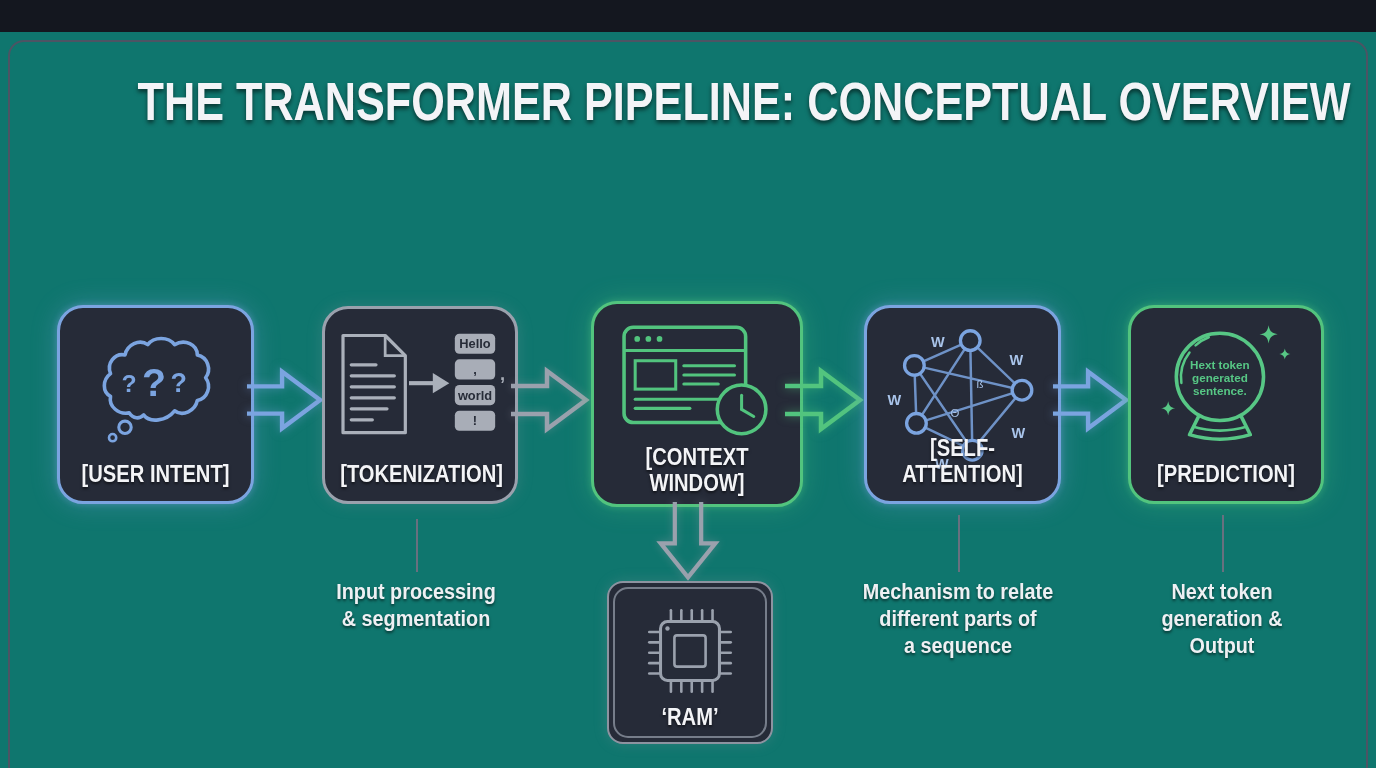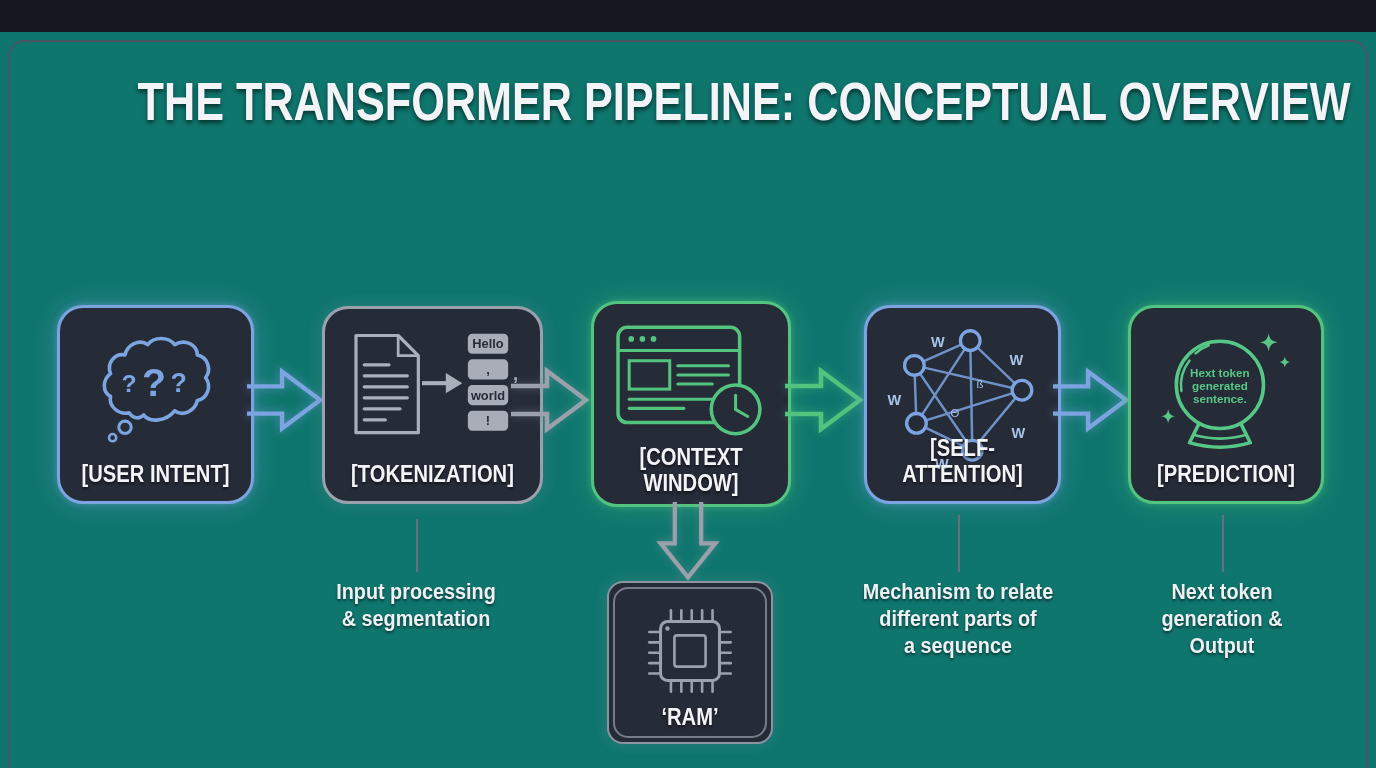--- a/index.html
+++ b/index.html
@@ -19,21 +19,21 @@
     transform:scaleX(0.8); transform-origin:center;
     text-shadow:0 3px 5px rgba(0,0,0,.55); letter-spacing:0;
     white-space:nowrap;
   }
   .node {
     position:absolute; background:#262b38; border-radius:26px;
     border:3px solid #9aa1ad;
   }
   .node.blue  { border-color:#7ba4e0; box-shadow:0 0 26px rgba(123,164,224,.33), 0 0 7px rgba(123,164,224,.45); }
   .node.green { border-color:#52c47e; box-shadow:0 0 26px rgba(82,196,126,.33), 0 0 7px rgba(82,196,126,.45); }
-  .node.gray  { border-color:#9aa1ad; box-shadow:0 0 16px rgba(154,161,173,.22);padding-left:25px; }
+  .node.gray  { border-color:#9aa1ad; box-shadow:0 0 16px rgba(154,161,173,.22); }
   .node-label {
     position:absolute; bottom:14px; left:0; width:100%; text-align:center;
     color:#f3f4f7; font-weight:bold; font-size:24px; line-height:1.08;
     transform:scaleX(.84); transform-origin:center;
     white-space:pre-line; text-shadow:0 2px 3px rgba(0,0,0,.55);
   }
   .node-label.two-line { bottom:8px; }
   .icon-wrap {
     position:absolute; top:20px; left:0; width:100%;
     display:flex; justify-content:center;
@@ -120,21 +120,21 @@
     </div>
     <div class="node-label">[TOKENIZATION]</div>
   </div>
 
   <div class="arrow gray" style="left:510px; top:333px;">
     <svg width="80" height="70" viewBox="0 0 80 70">
         <path d="M1,21 H37 V6 L76,35 L37,64 V49 H1"></path>
       </svg>
   </div>
 
-  <div class="node green" style="left:591px; top:269px; width:194px; height:200px;">
+  <div class="node green" style="left:591px; top:269px; width:194px; height:200px;padding-left:12px;">
     <div class="icon-wrap">
       <svg width="152" height="114" viewBox="0 0 150 112">
         <rect x="3" y="3" width="120" height="94" rx="9" fill="none" stroke="#52c47e" stroke-width="3.5"></rect>
         <line x1="3" y1="26" x2="123" y2="26" stroke="#52c47e" stroke-width="3"></line>
         <circle cx="16" cy="14.5" r="2.8" fill="#52c47e"></circle>
         <circle cx="27" cy="14.5" r="2.8" fill="#52c47e"></circle>
         <circle cx="38" cy="14.5" r="2.8" fill="#52c47e"></circle>
         <rect x="14" y="36" width="40" height="28" fill="none" stroke="#52c47e" stroke-width="3"></rect>
         <g stroke="#52c47e" stroke-width="3" stroke-linecap="round">
           <line x1="62" y1="41" x2="112" y2="41"></line>
@@ -185,21 +185,21 @@
     <div class="node-label">[SELF-ATTENTION]</div>
   </div>
 
   <div class="arrow blue" style="left:1052px; top:333px;">
     <svg width="78" height="70" viewBox="0 0 80 70">
         <path d="M1,21 H37 V6 L76,35 L37,64 V49 H1"></path>
       </svg>
   </div>
 
   <div class="node green" style="left:1128px; top:273px; width:190px; height:193px;">
-    <div class="icon-wrap" style="top:20px;">
+    <div class="icon-wrap" style="top:12px;">
       <svg width="142" height="134" viewBox="0 0 140 132">
         <circle cx="64" cy="56" r="43" fill="none" stroke="#57c785" stroke-width="3.5"></circle>
         <path d="M26,62 A40,40 0 0 1 34,32" fill="none" stroke="#57c785" stroke-width="2.5" stroke-linecap="round"></path>
         <path d="M40,25 A40,40 0 0 1 53,17" fill="none" stroke="#57c785" stroke-width="2.5" stroke-linecap="round"></path>
         <text x="64" y="48" font-size="11.5" font-weight="bold" fill="#57c785" text-anchor="middle">Hext token</text>
         <text x="64" y="61" font-size="11.5" font-weight="bold" fill="#57c785" text-anchor="middle">generated</text>
         <text x="64" y="74" font-size="11.5" font-weight="bold" fill="#57c785" text-anchor="middle">sentence.</text>
         <path d="M44,93 L34,113 Q64,122 94,113 L84,93" fill="none" stroke="#57c785" stroke-width="3.5" stroke-linejoin="round"></path>
         <path d="M37,105 Q64,113 91,105" fill="none" stroke="#57c785" stroke-width="2.5"></path>
         <g fill="#57c785">

